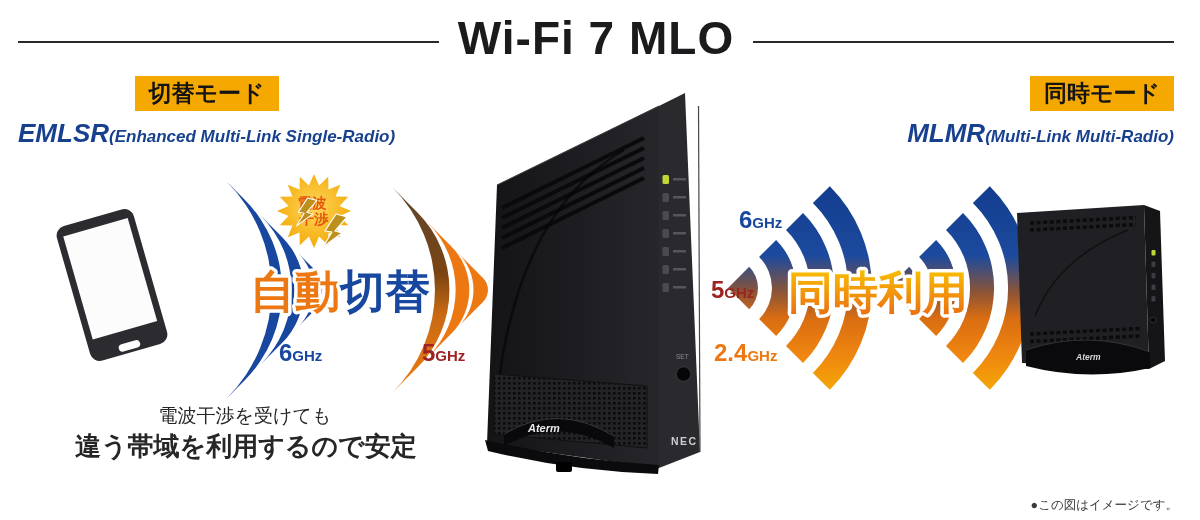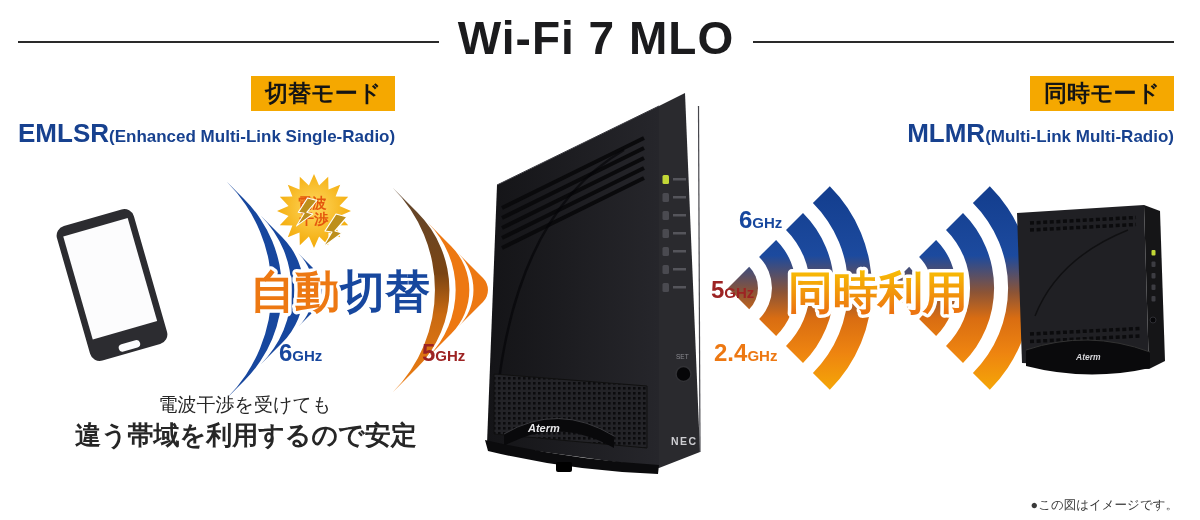--- a/index.html
+++ b/index.html
@@ -10,32 +10,32 @@
   
   .title{
     position:absolute;top:10px;left:0;width:100%;text-align:center;
     font-size:46px;font-weight:800;letter-spacing:1px;color:#1b1b1d;line-height:56px;
   }
   .rule{position:absolute;top:41px;height:2px;background:#2a2a2a;width:421px;}
   .rule-left{left:18px;}
   .rule-right{right:18px;}
   
   .header-block{position:absolute;top:76px;}
-  .header-left{left:18px;text-align:right;}
+  .header-left{left:18px;text-align:center;}
   .header-right{right:18px;text-align:right;}
   .mode-badge{
     display:inline-block;background:#f5a800;color:#141414;
     font-size:23px;font-weight:700;padding:4px 14px;line-height:27px;
   }
-  .tech-line{margin-top:7px;color:#17418f;white-space:nowrap;}
+  .tech-line{margin-top:7px;color:#17418f;white-space:nowrap;font-style:italic;}
   .tech-name{font-size:26px;font-weight:800;}
   .tech-detail{font-size:17px;font-weight:700;}
   
   .caption{position:absolute;top:393px;width:340px;text-align:center;color:#262626;white-space:nowrap;}
-  .caption-left{left:75px;}
+  .caption-left{left:75px;margin-top:11px;}
   .caption-right{left:815px;}
   .caption .l1{font-size:19px;font-weight:500;line-height:24px;}
   .caption .l2{font-size:26px;font-weight:600;line-height:32px;margin-top:2px;text-align:center;}
   
   .footnote{position:absolute;top:497px;right:14px;font-size:12.5px;color:#3a3a3a;}
   
   .art{position:absolute;left:0;top:0;width:1200px;height:520px;}
   svg text{font-family:"Liberation Sans","DejaVu Sans",sans-serif;}
 </style>
 </head>

